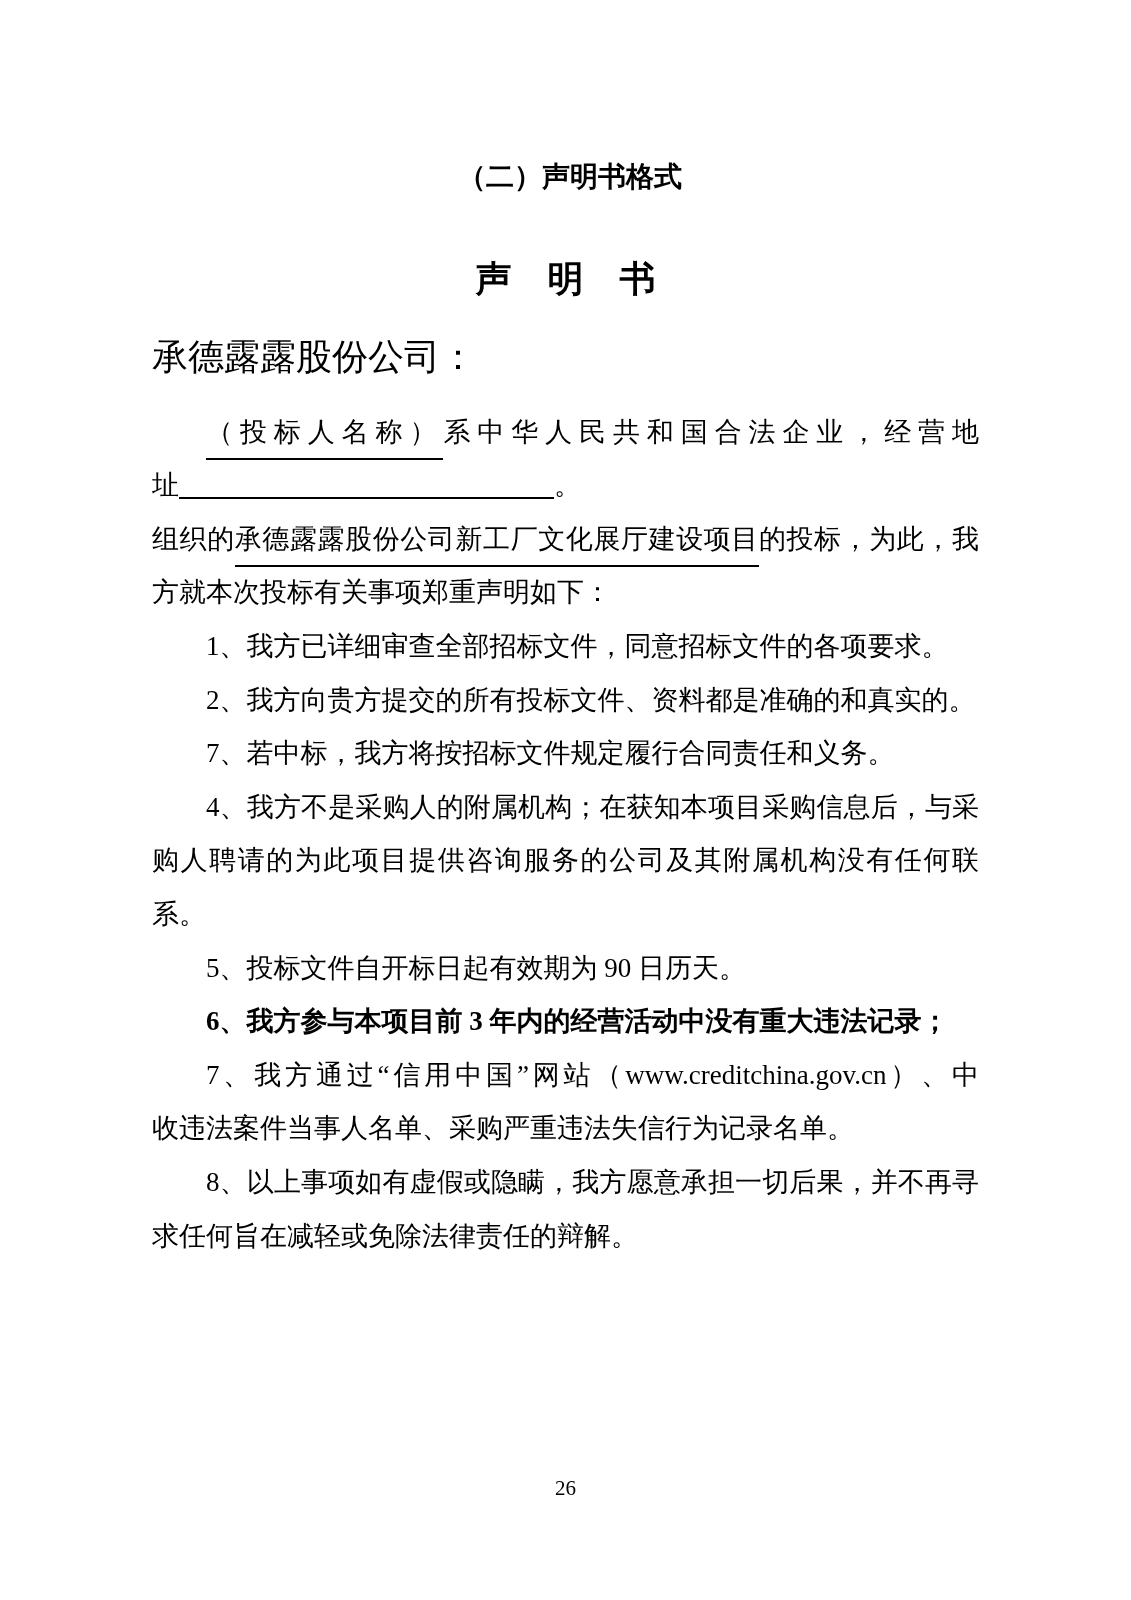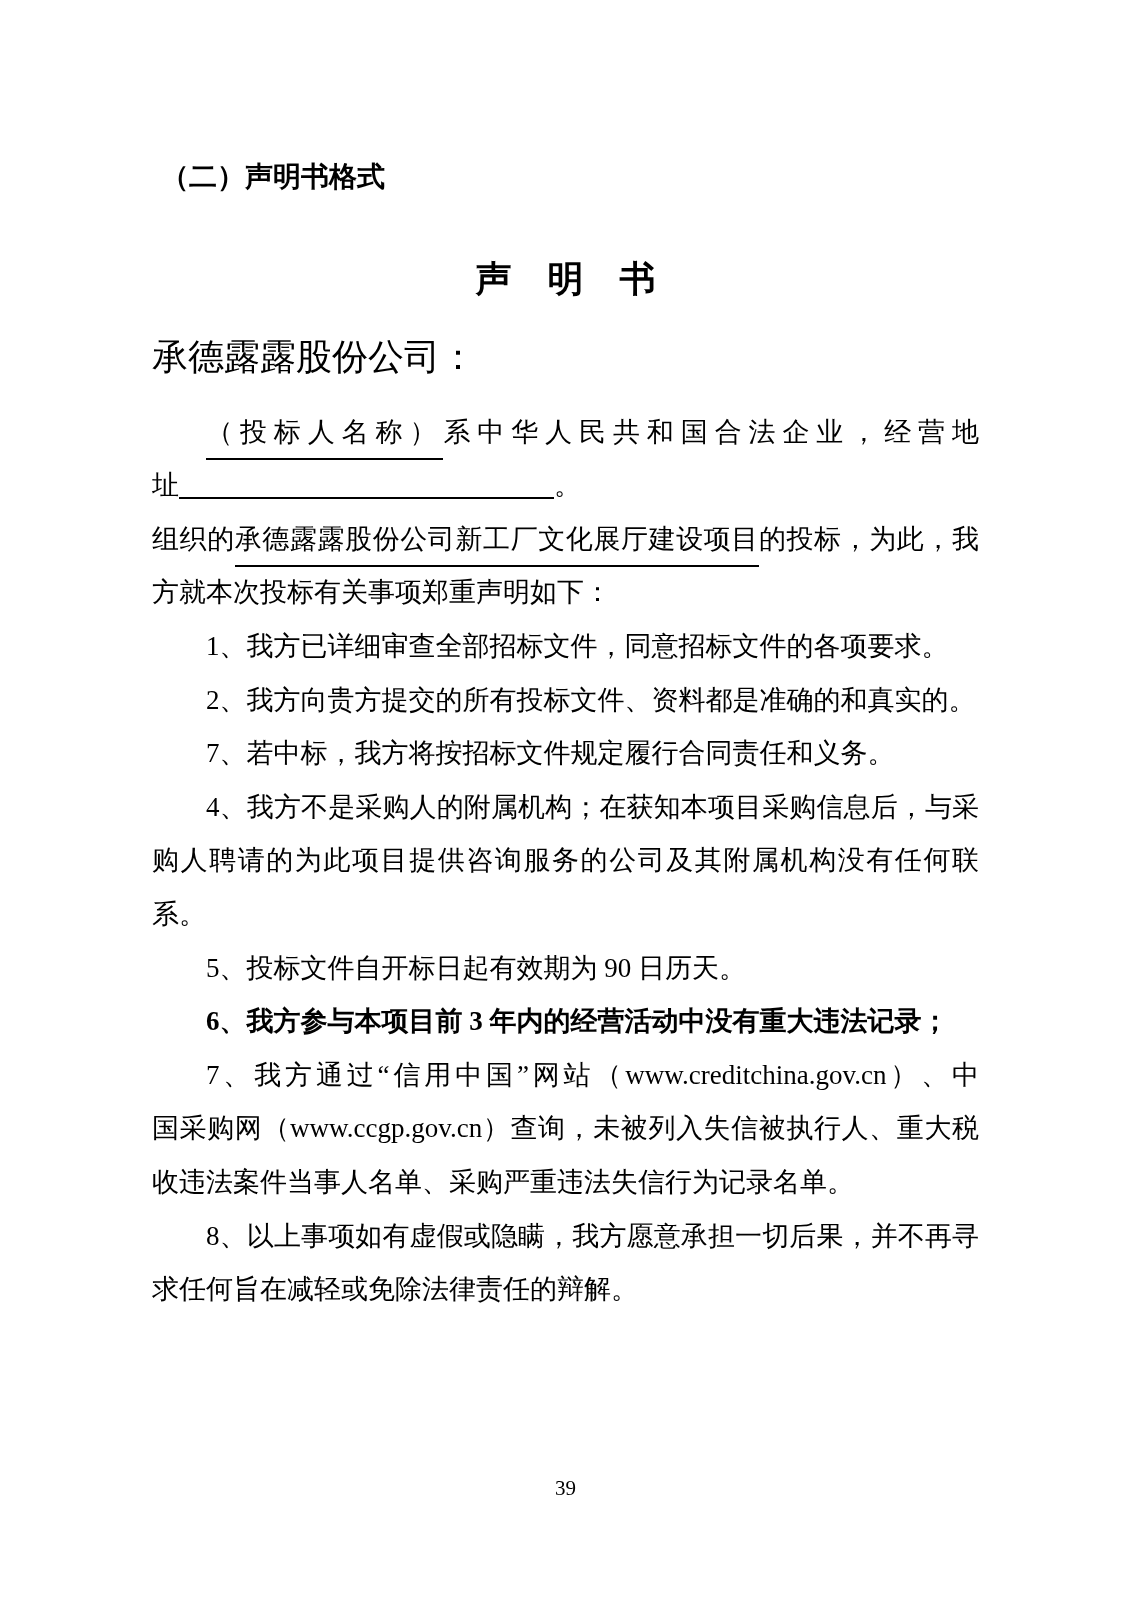--- a/index.html
+++ b/index.html
@@ -16,21 +16,21 @@
     position: absolute;
     left: 152px;
     top: 0;
     width: 827px;
   }
   .section-heading {
     margin-top: 157px;
     font-size: 28px;
     font-weight: bold;
     line-height: 40px;
-    text-align: left;
+    text-align: center;
     margin-left: 9px;
   }
   .doc-title {
     margin-top: 62px;
     font-size: 36px;
     font-weight: bold;
     line-height: 40px;
     text-align: center;
   }
   .salutation {
@@ -86,20 +86,19 @@
         <div class="line"><span>方就本次投标有关事项郑重声明如下：</span></div>
         <div class="line indent"><span>1、我方已详细审查全部招标文件，同意招标文件的各项要求。</span></div>
         <div class="line indent"><span>2、我方向贵方提交的所有投标文件、资料都是准确的和真实的。</span></div>
         <div class="line indent"><span>7、若中标，我方将按招标文件规定履行合同责任和义务。</span></div>
         <div class="line indent justify"><span>4、我方不是采购人的附属机构；在获知本项目采购信息后，与采</span></div>
         <div class="line justify"><span>购人聘请的为此项目提供咨询服务的公司及其附属机构没有任何联</span></div>
         <div class="line"><span>系。</span></div>
         <div class="line indent"><span>5、投标文件自开标日起有效期为 90 日历天。</span></div>
         <div class="line indent bold"><span>6、我方参与本项目前 3 年内的经营活动中没有重大违法记录；</span></div>
         <div class="line indent justify"><span>7、我方通过“信用中国”网站（www.creditchina.gov.cn）、中</span></div>
-        <div class="line justify"><span>国采购网（www.ccgp.gov.cn）查询，未被列入失信被执行人、重大税</span></div>
         <div class="line"><span>收违法案件当事人名单、采购严重违法失信行为记录名单。</span></div>
         <div class="line indent justify"><span>8、以上事项如有虚假或隐瞒，我方愿意承担一切后果，并不再寻</span></div>
         <div class="line"><span>求任何旨在减轻或免除法律责任的辩解。</span></div>
       </div>
   </div>
-  <div class="page-number">39</div>
+  <div class="page-number">26</div>
 </div>
 
 </body></html>

